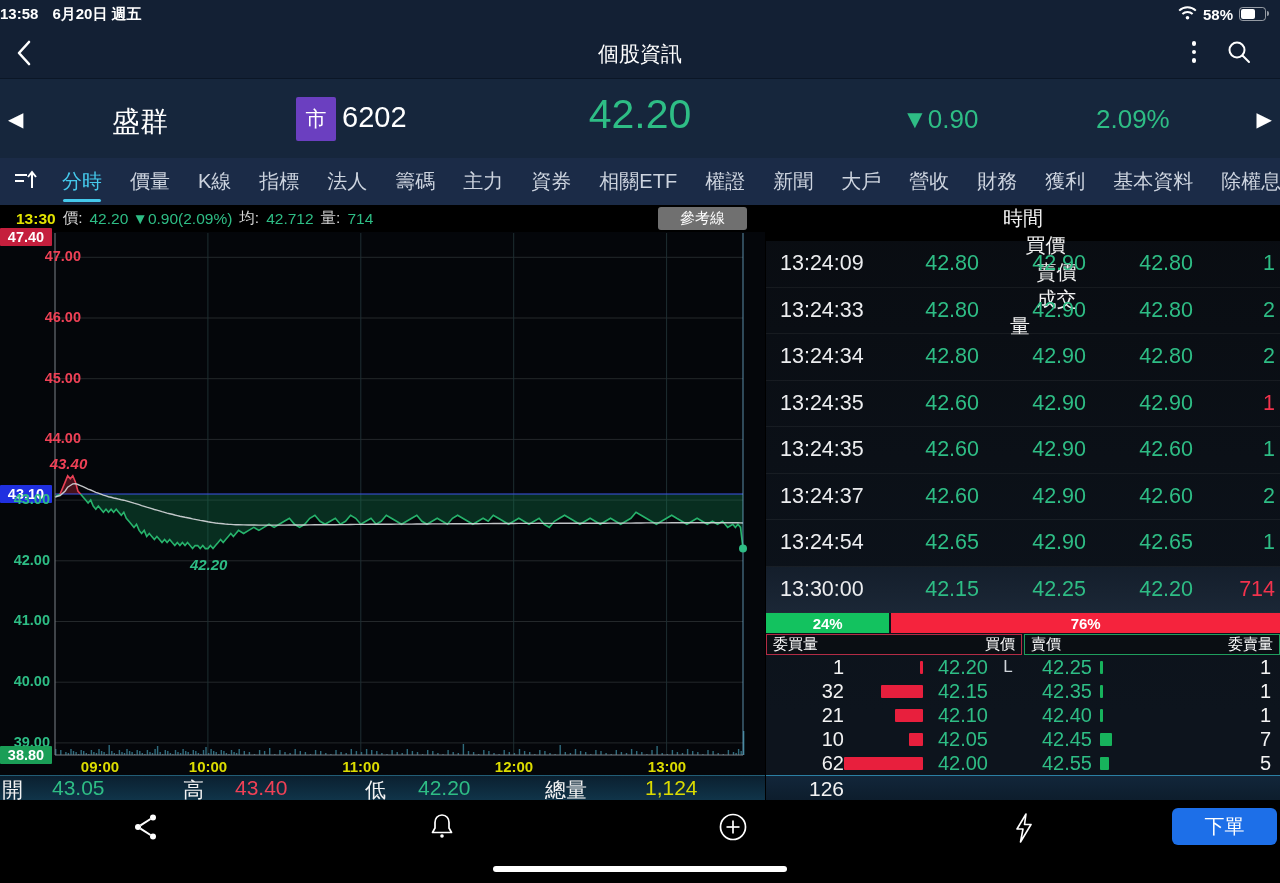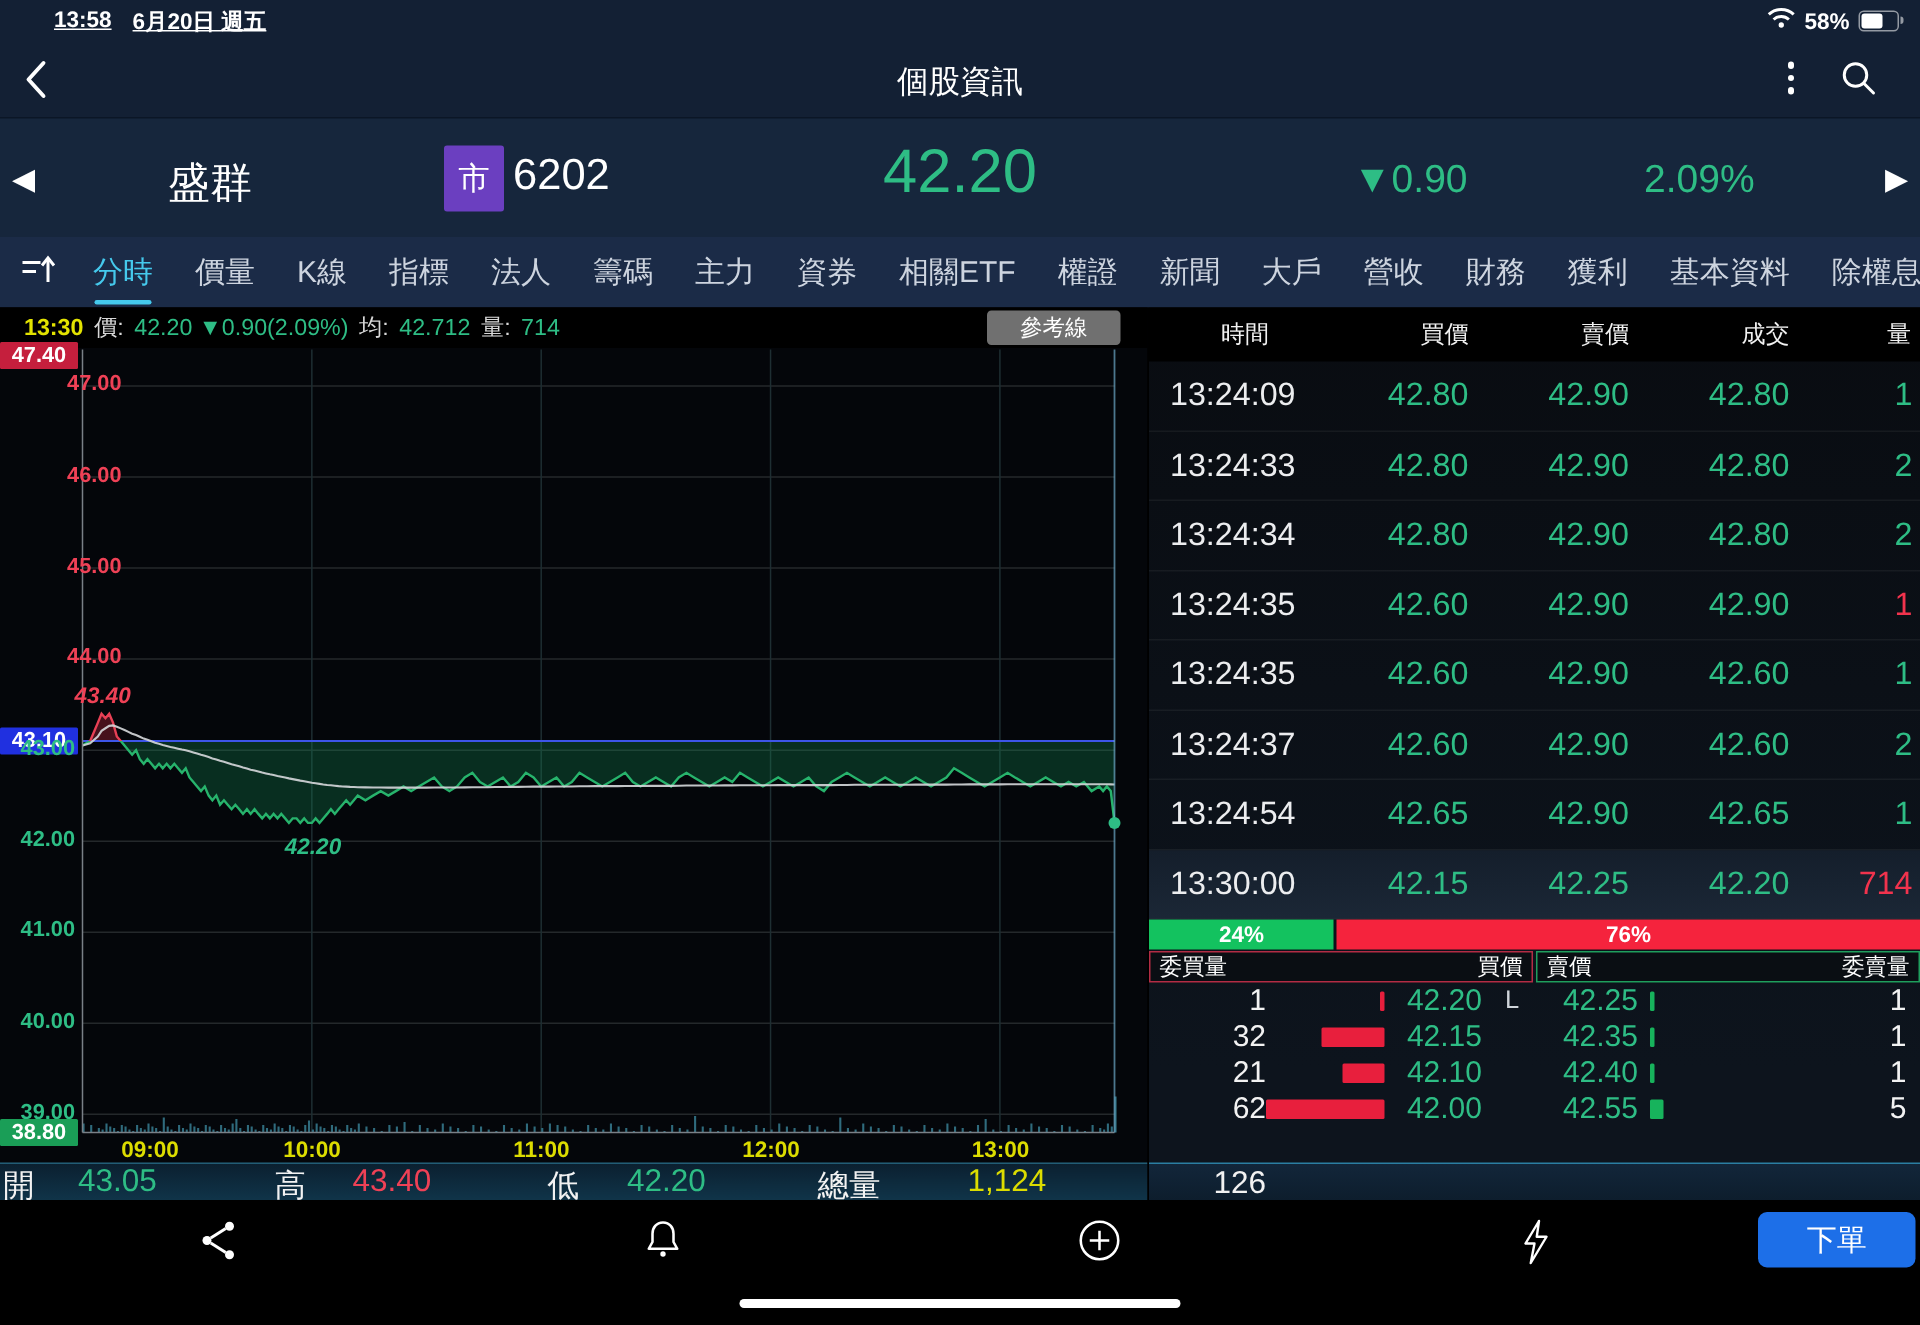--- a/index.html
+++ b/index.html
@@ -1,21 +1,21 @@
 <!DOCTYPE html>
 <html><head>
 <meta charset="utf-8">
 <style>
   html,body{margin:0;padding:0;background:#000;}
   .screen{position:relative;width:1280px;height:883px;background:#000;overflow:hidden;
           font-family:"Liberation Sans",sans-serif;color:#e8eaee;-webkit-font-smoothing:antialiased;}
   
   .status-bar{position:absolute;top:0;left:0;right:0;height:28px;background:#132034;
               display:flex;align-items:center;font-size:15px;font-weight:bold;color:#fff;}
-  .sb-left{margin-left:36px;display:flex;gap:14px;text-decoration:underline;}
+  .sb-left{display:flex;gap:14px;}
   .sb-right{margin-left:auto;margin-right:14px;display:flex;align-items:center;gap:6px;}
   .battery{position:relative;width:25px;height:12px;border:1px solid rgba(255,255,255,.55);border-radius:3.5px;}
   .battery .fill{position:absolute;left:1px;top:1px;bottom:1px;width:55%;background:#fff;border-radius:2px;}
   .battery .nub{position:absolute;right:-4px;top:3px;width:2.5px;height:5px;background:rgba(255,255,255,.55);border-radius:0 2px 2px 0;}
   
   .nav-bar{position:absolute;top:28px;left:0;right:0;height:50px;background:#132034;}
   .nav-title{position:absolute;left:0;right:0;top:12px;text-align:center;font-size:21px;color:#fff;font-weight:500;}
   .back-btn{position:absolute;left:16px;top:12px;width:28px;height:28px;}
   .nav-dots{position:absolute;right:78px;top:11px;display:flex;flex-direction:column;gap:4px;align-items:center;padding:2px 6px;}
   .nav-dots i{width:4.5px;height:4.5px;border-radius:50%;background:#fff;}
@@ -62,21 +62,21 @@
   .stats-bar span{position:absolute;top:0px;font-size:21px;}
   .st-lbl{color:#f2f2f2;}
   .st-green{color:#2ebd85;}
   .st-red{color:#ef4156;}
   .st-yellow{color:#dcdc00;}
   
   .right-panel{position:absolute;left:765px;top:205px;width:515px;height:595px;
                background:linear-gradient(180deg,#090c11 0%,#0d141d 85%);border-left:1px solid #000;box-sizing:border-box;}
   .scroll-thumb{position:absolute;left:1px;top:4px;width:4px;height:28px;background:#787d84;border-radius:2px;opacity:.85;}
   .tick-header{position:absolute;top:0;left:0;right:0;height:36px;background:#000;display:flex;align-items:center;
-               font-size:16px;color:#f2f2f2;}
+               font-size:20px;color:#f2f2f2;flex-direction:column;}
   .th-time{width:128px;text-align:center;}
   .th-bid{width:85px;text-align:right;}
   .th-ask{width:107px;text-align:right;}
   .th-price{width:107px;text-align:right;}
   .th-vol{flex:1;text-align:right;padding-right:6px;}
   .tick-rows{position:absolute;top:36px;left:0;right:0;}
   .trow{display:flex;align-items:center;height:46.5px;font-size:21.5px;border-bottom:1px solid rgba(255,255,255,.055);box-sizing:border-box;}
   .trow.hl{background:linear-gradient(180deg,#141e2b,#1b2736);}
   .tc-time{width:128px;padding-left:14px;box-sizing:border-box;color:#ecedef;}
   .tc-bid,.tc-ask,.tc-price{color:#2ebd85;text-align:right;}
@@ -553,20 +553,33 @@
           </span>
           <span class="dc-bprice">42.10</span>
           <span class="dc-mark"></span>
           <span class="dc-aprice">42.40</span>
           <span class="dc-abar">
             <i style="width:3px"></i>
           </span>
           <span class="dc-aqty">1</span>
         </div>
         <div class="drow">
+          <span class="dc-bqty">10</span>
+          <span class="dc-bbar">
+            <i style="width:14px"></i>
+          </span>
+          <span class="dc-bprice">42.05</span>
+          <span class="dc-mark"></span>
+          <span class="dc-aprice">42.45</span>
+          <span class="dc-abar">
+            <i style="width:12px"></i>
+          </span>
+          <span class="dc-aqty">7</span>
+        </div>
+        <div class="drow">
           <span class="dc-bqty">62</span>
           <span class="dc-bbar">
             <i style="width:80px"></i>
           </span>
           <span class="dc-bprice">42.00</span>
           <span class="dc-mark"></span>
           <span class="dc-aprice">42.55</span>
           <span class="dc-abar">
             <i style="width:9px"></i>
           </span>

